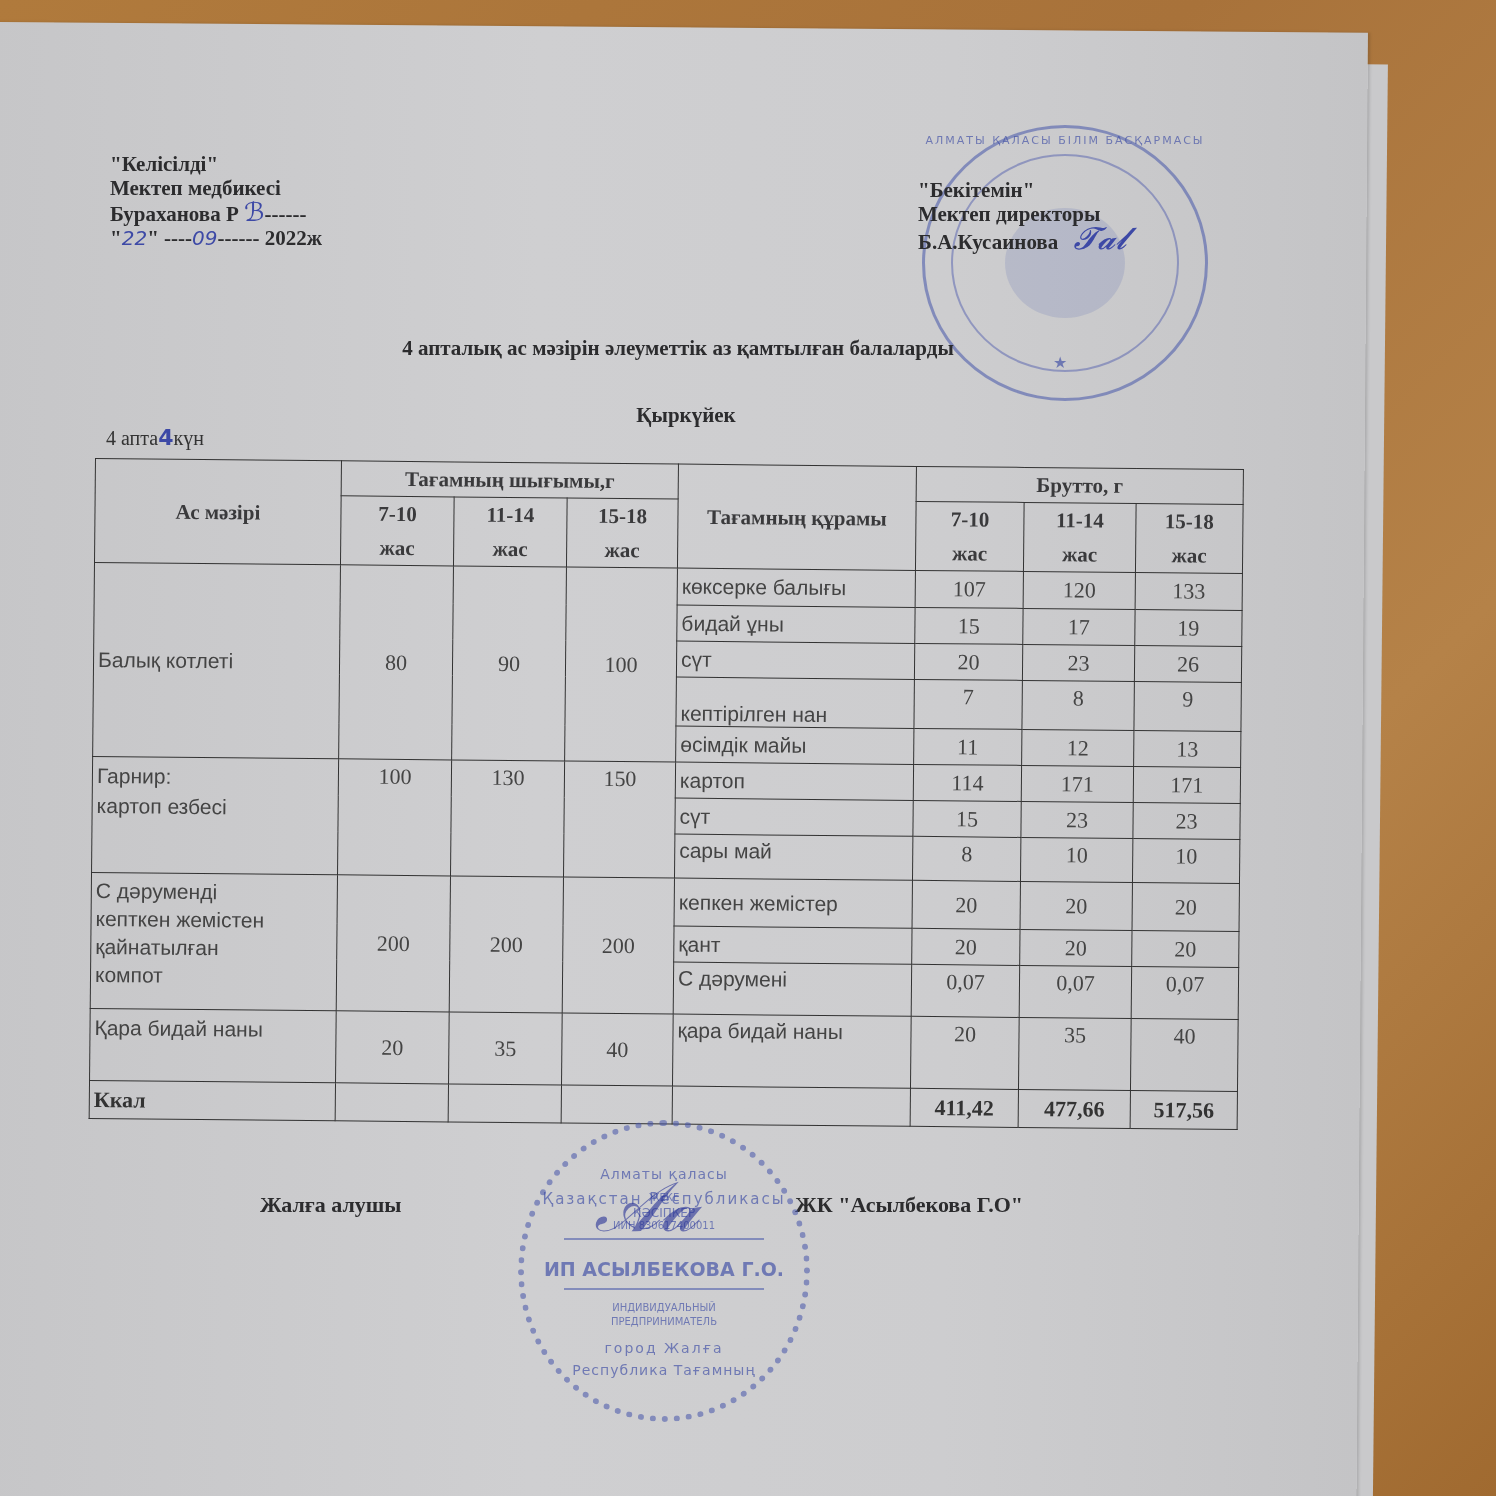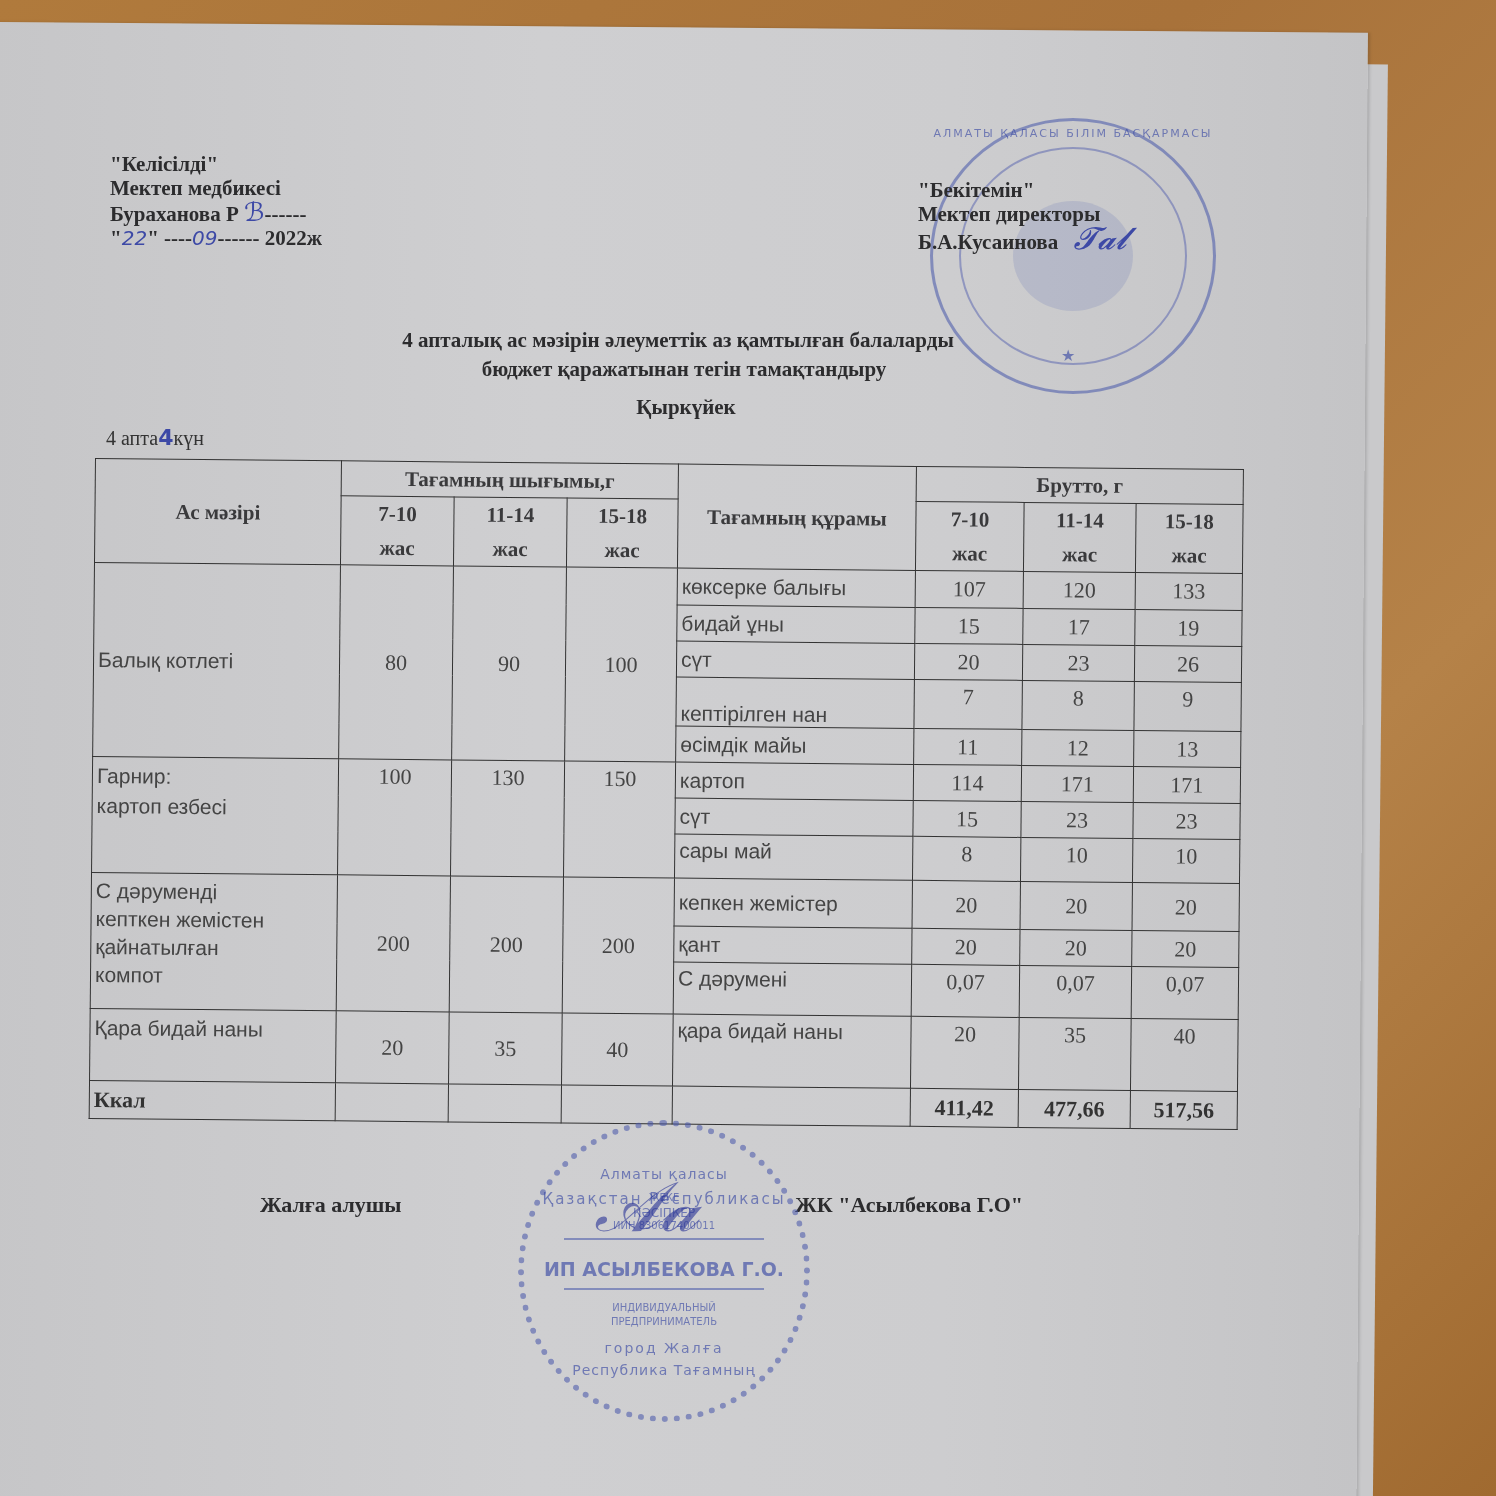--- a/index.html
+++ b/index.html
@@ -15,21 +15,21 @@
   .sheet {
     position:absolute; left:-10px; top:22px; width:1378px; height:1520px;
     background: linear-gradient(90deg, #c6c6c8 0%, #cfcfd1 40%, #cdcdcf 70%, #c4c4c6 100%);
     transform: rotate(0.45deg); transform-origin: top left;
     box-shadow: 2px 0 3px rgba(0,0,0,0.15);
   }
   .content { position:absolute; left:0; top:0; width:1496px; height:1496px; color:#2a2a2c; }
   .blk { position:absolute; font-size:21px; line-height:24px; font-weight:bold; color:#2c2c2e; }
   .blk div { white-space:nowrap; }
   .hand { color:#3d49a6; font-family:"DejaVu Sans", sans-serif; font-style:italic; font-weight:normal; font-size:20px; }
-  .title { position:absolute; left:0; width:1356px; text-align:center; font-size:21px; font-weight:bold; line-height:29px; color:#2c2c2e; }
+  .title { position:absolute; left:0; width:1356px; text-align:center; font-size:21px; font-weight:bold; line-height:29px; color:#2c2c2e;margin-top:8px; }
   .week { position:absolute; left:106px; top:425px; font-size:20px; color:#333; }
   table.menu {
     position:absolute; left:95px; top:458px;
     border-collapse:collapse; table-layout:fixed; transform: rotate(0.55deg); transform-origin: top left;
     font-size:22px; color:#444;
   }
   table.menu td, table.menu th {
     border:1.6px solid #333; padding:0 4px; vertical-align:middle;
     font-family:"Liberation Serif", serif;
   }
@@ -59,38 +59,37 @@
     <div>Мектеп медбикесі</div>
     <div>
       <span>Бураханова Р</span>
       <span class="hand" style="font-size:26px;">ℬ</span><span>------</span>
     </div>
     <div>
       <span>"</span><span class="hand">22</span><span>" ----</span><span class="hand">09</span><span>------ 2022ж</span>
     </div>
   </div>
 
-  <div class="stamp" style="left:922px; top:118px; width:280px; height:270px;margin-left:8px;">
+  <div class="stamp" style="left:922px; top:125px; width:280px; height:270px;">
     <div class="stamp-inner" style="left:26px; top:26px; width:224px; height:214px;"></div>
     <div style="position:absolute; left:80px; top:80px; width:120px; height:110px; border-radius:50%; background:rgba(90,105,180,0.18);"></div>
     <div style="position:absolute; left:0; top:6px; width:100%; font-size:11px; letter-spacing:2px;">АЛМАТЫ ҚАЛАСЫ БІЛІМ БАСҚАРМАСЫ</div>
     <div style="position:absolute; left:128px; top:225px; font-size:16px;">★</div>
   </div>
 
   <div class="blk" style="left:918px; top:178px;">
     <div>"Бекітемін"</div>
     <div>Мектеп директоры</div>
     <div>
       <span>Б.А.Кусаинова</span>
       <span class="hand" style="font-size:31px; margin-left:10px;">𝓣𝓪𝓵</span>
     </div>
   </div>
 
   <div class="title" style="top:326px;">4 апталық ас мәзірін әлеуметтік аз қамтылған балаларды</div>
-  <div class="title" style="top:355px; left:6px;">бюджет қаражатынан тегін тамақтандыру</div>
   <div class="title" style="top:393px; left:8px;">Қыркүйек</div>
 
   <div class="week">
     <span>4 апта</span><span class="hand" style="font-style:normal; font-weight:bold; font-size:22px;">4</span><span>күн</span>
   </div>
 
   <table class="menu">
     <colgroup>
       <col style="width:246px">
         <col style="width:113px">

